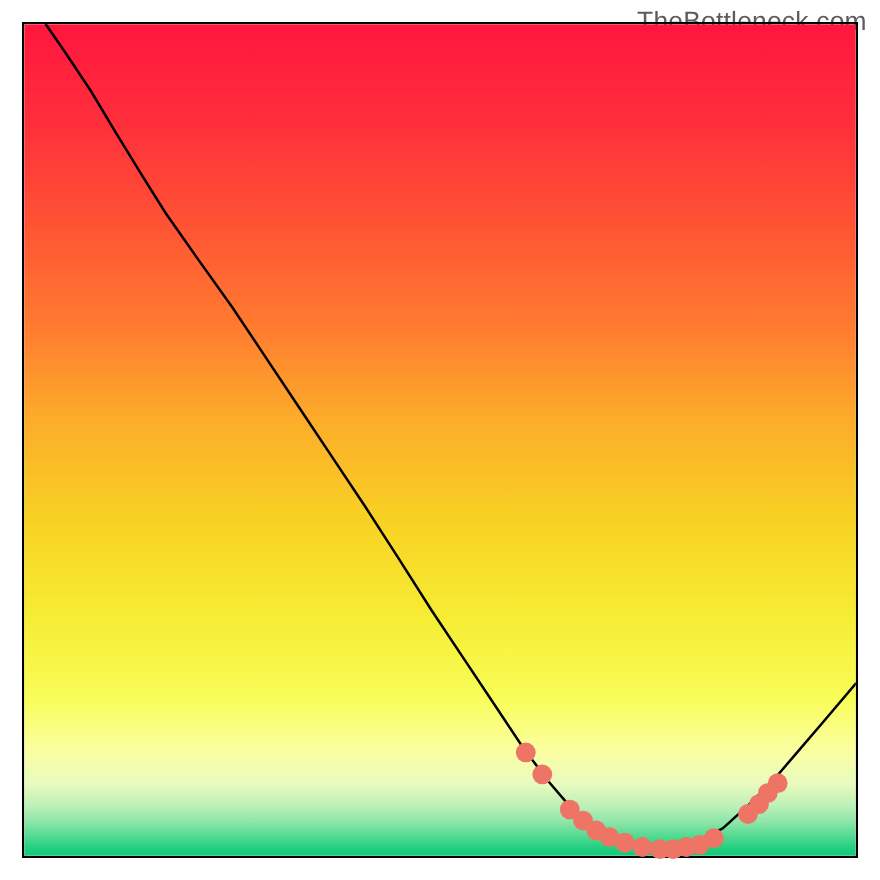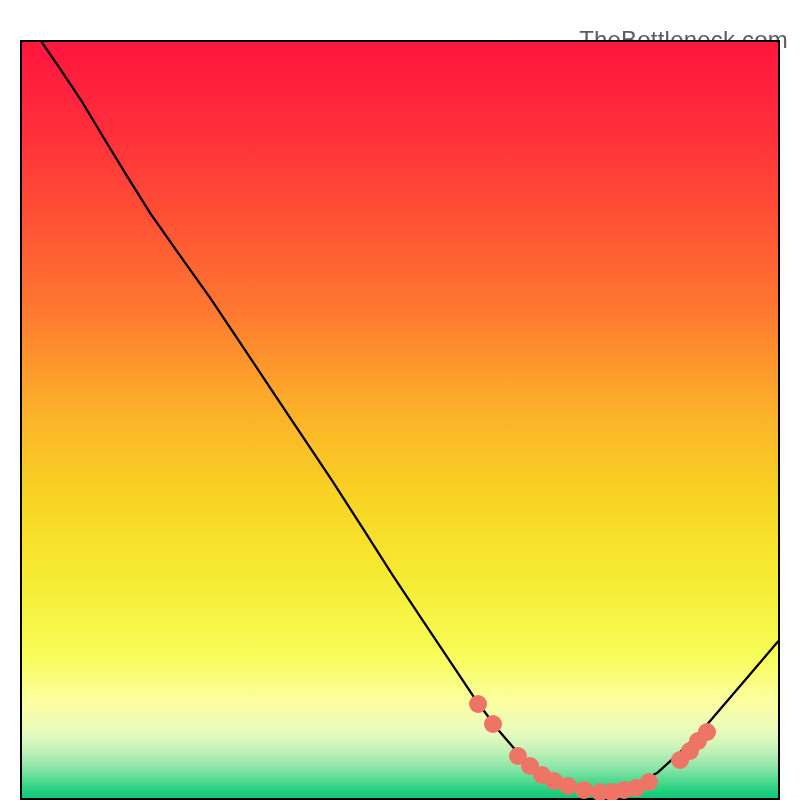--- a/index.html
+++ b/index.html
@@ -1,21 +1,20 @@
 <!DOCTYPE html>
 <html><head>
 <meta charset="utf-8">
 <style>
   * { margin: 0; padding: 0; box-sizing: border-box; }
   html, body { width: 800px; height: 800px; overflow: hidden; background: #fff; }
   .chart-container {
     position: relative;
     width: 800px;
     height: 672px;
-    margin-top: 20px;
   }
   .watermark {
     position: absolute;
     top: 6px;
     right: 12px;
     font-family: Arial, Helvetica, sans-serif;
     font-size: 24px;
     color: #5c5c5c;
     font-weight: normal;
     letter-spacing: 0.2px;

